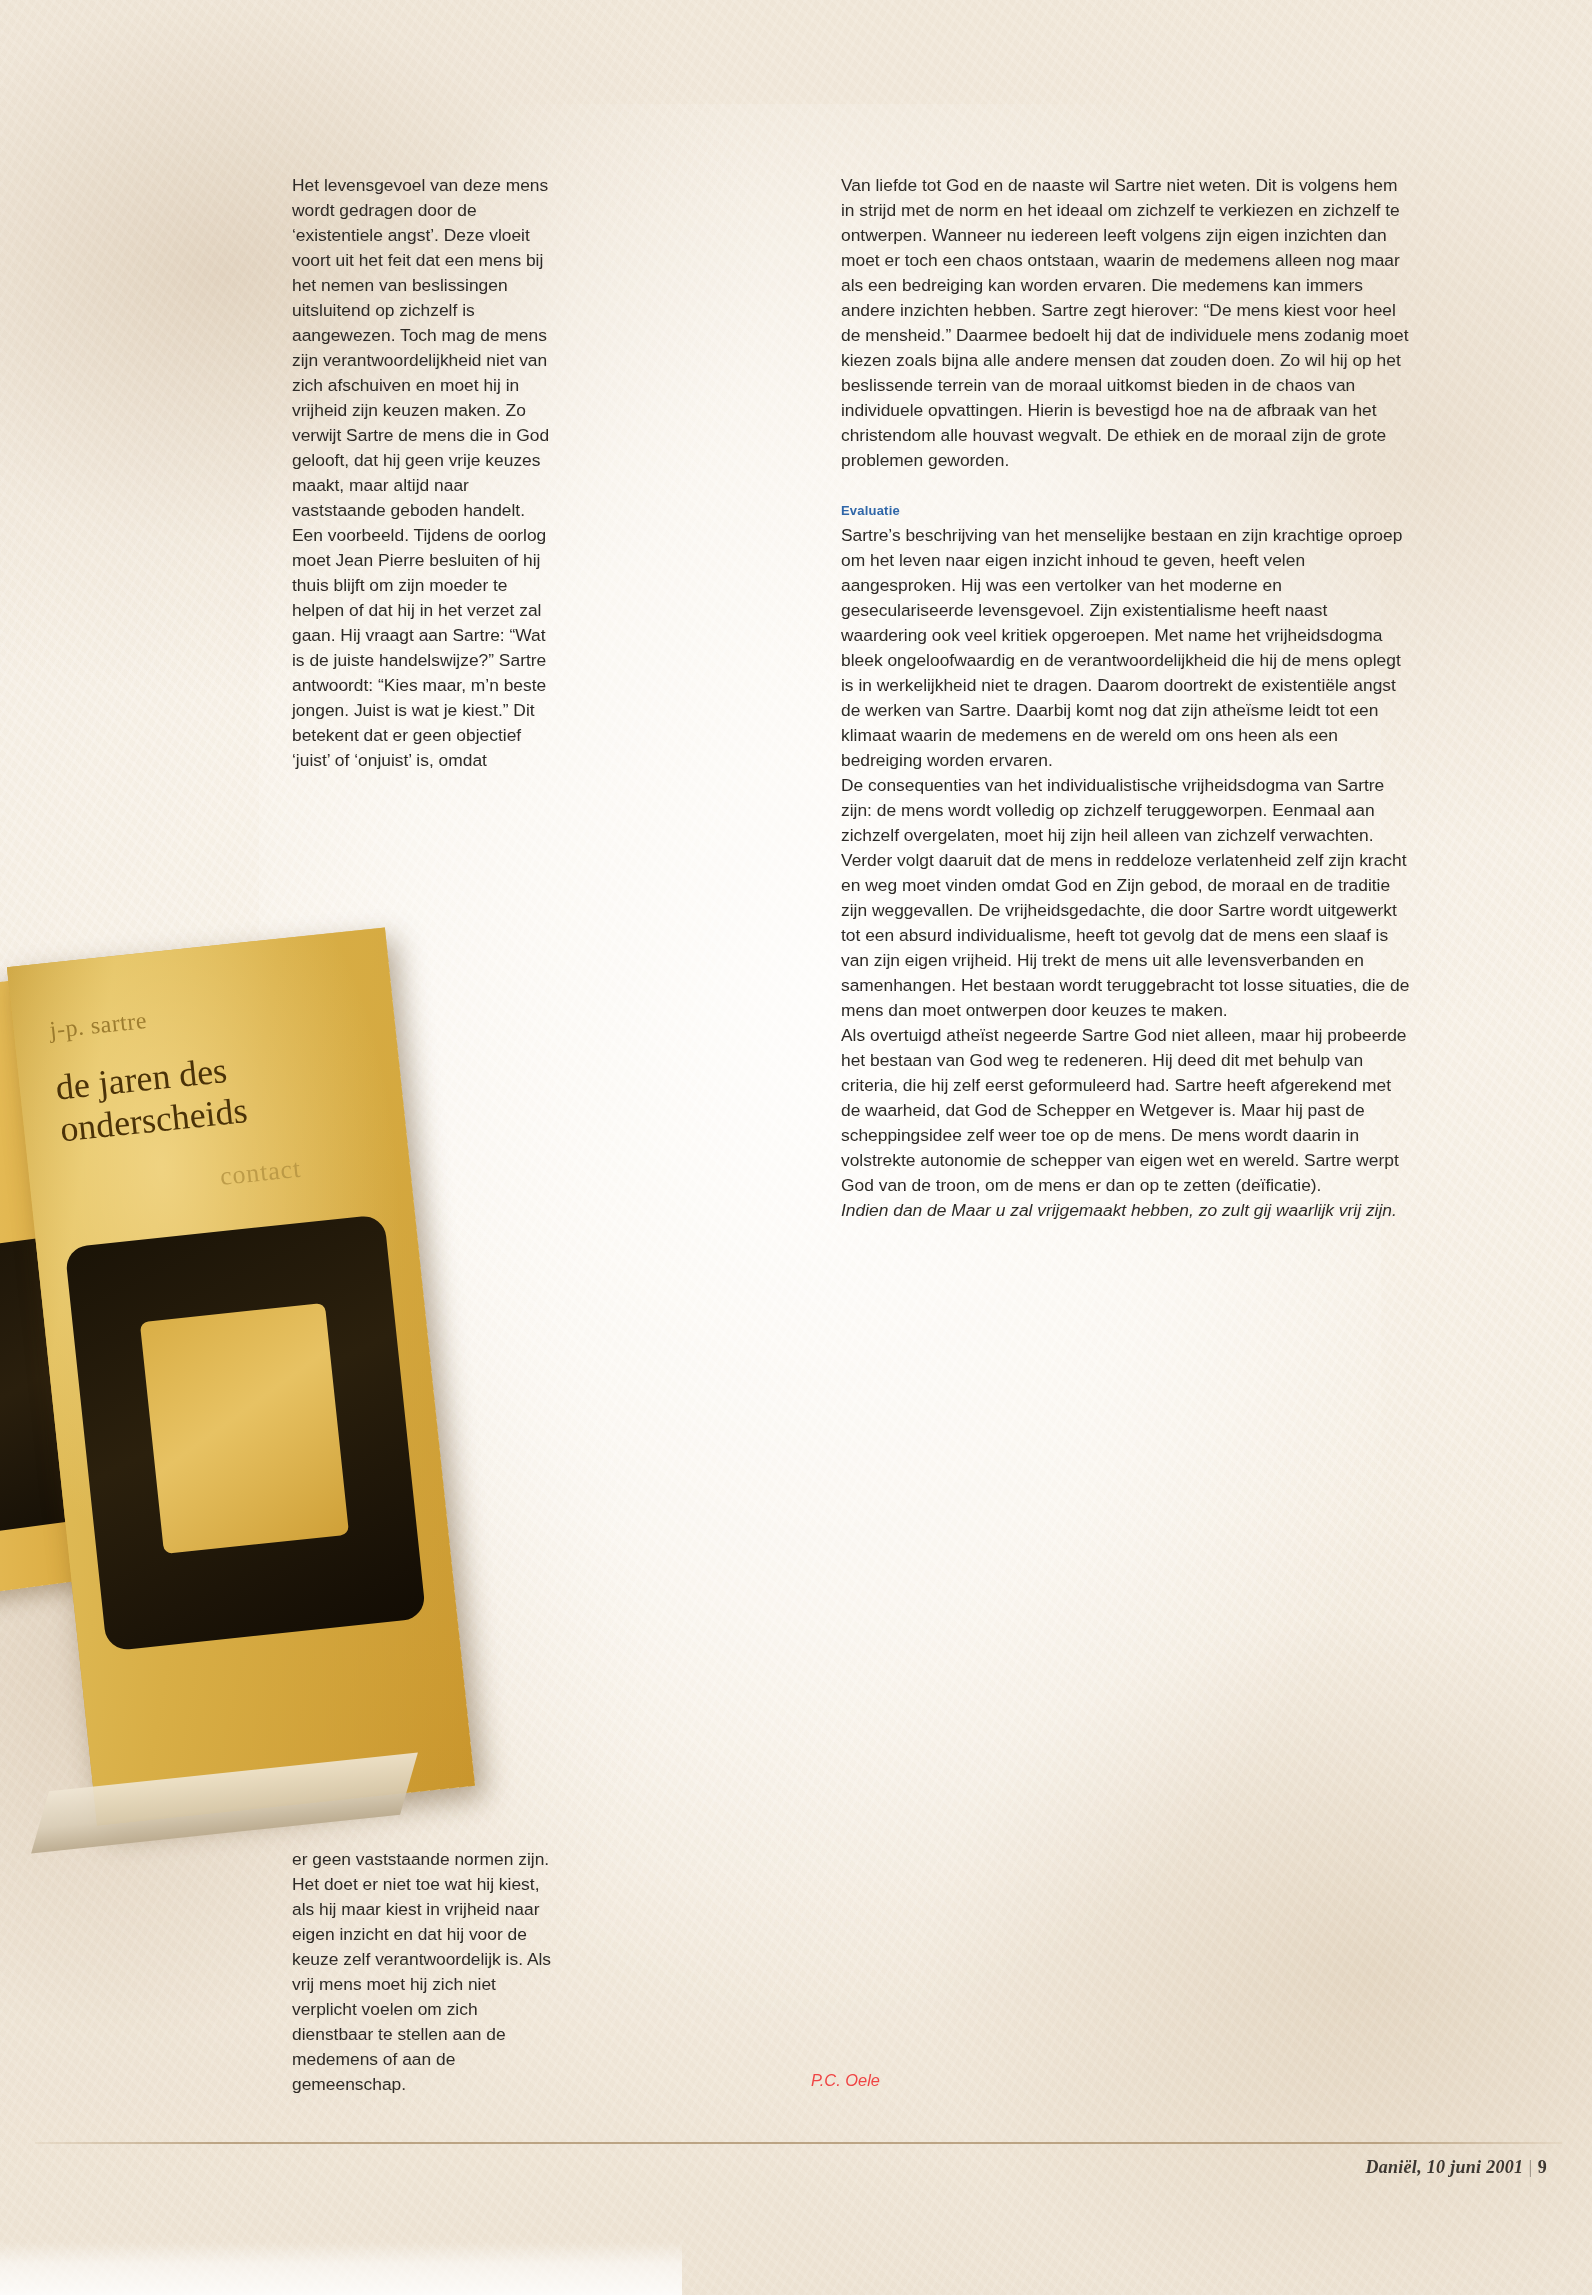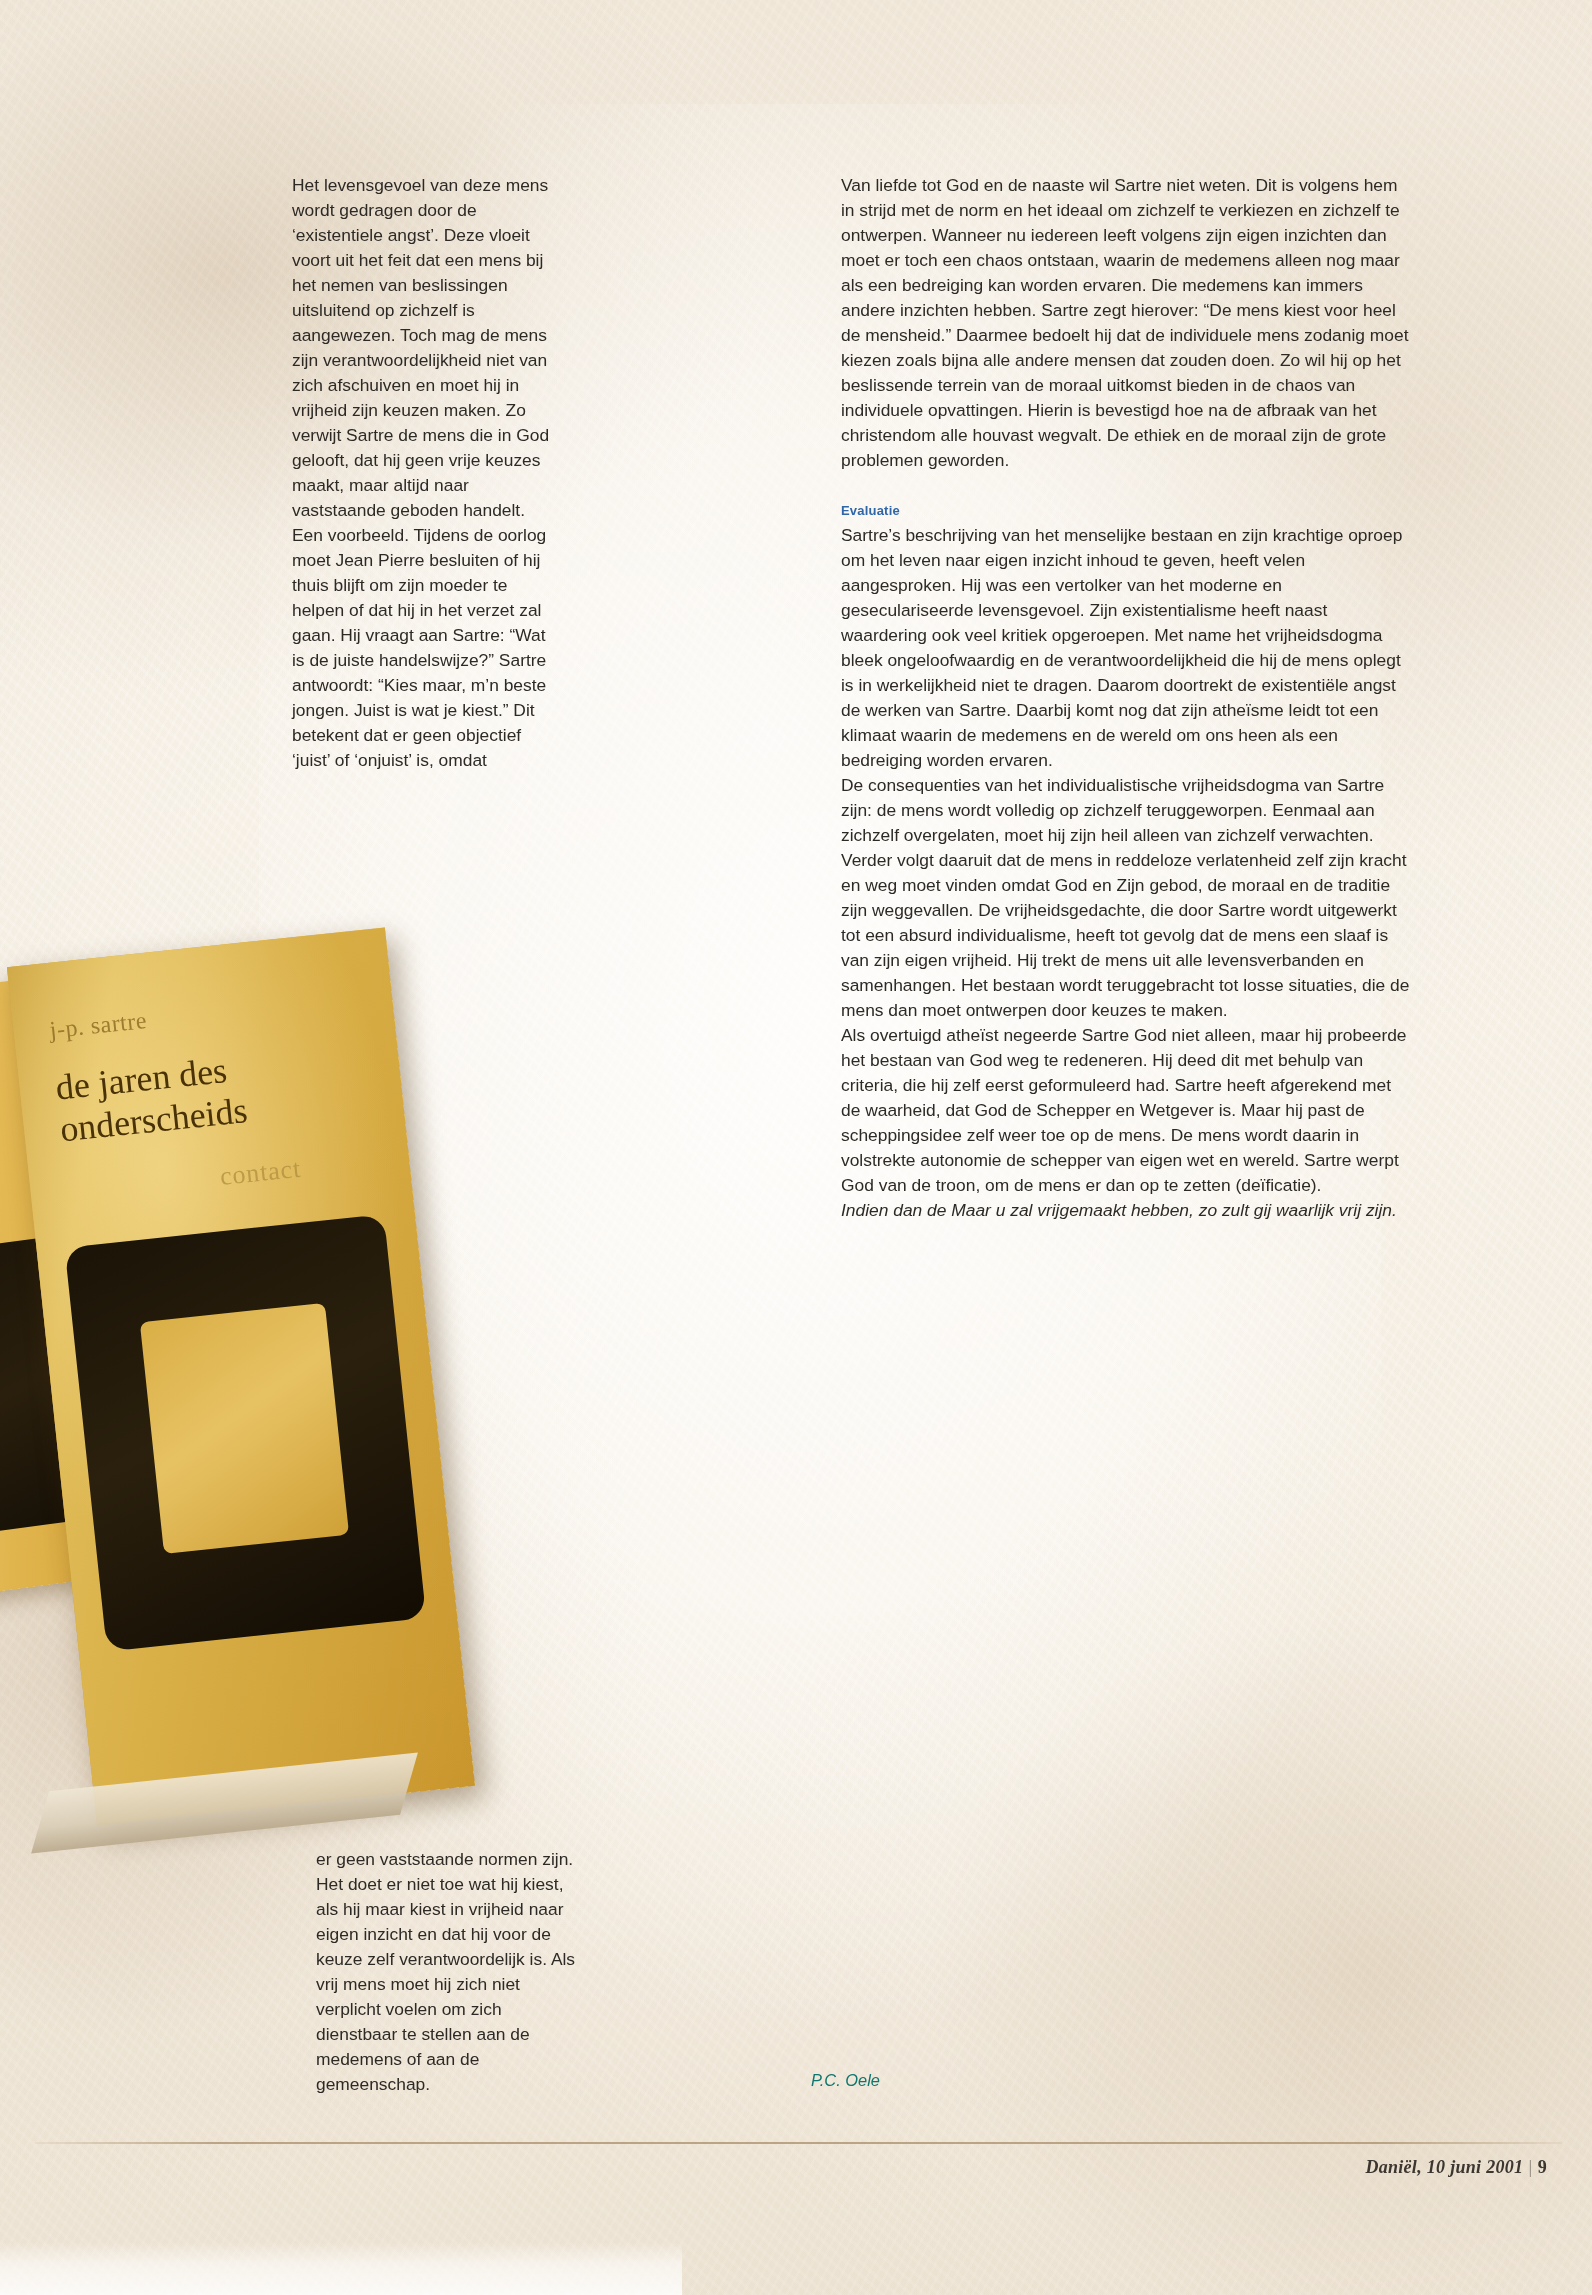--- a/index.html
+++ b/index.html
@@ -110,36 +110,36 @@
   .col {
     position: absolute;
     font-family: "Liberation Sans", sans-serif;
     color: #2d2a26;
     font-size: 17.4px;
     line-height: 25px;
     text-align: left;
   }
   .col p { margin: 0; }
   .col-left-top  { left: 292px; top: 173px;  width: 261px; }
-  .col-left-bot  { left: 292px; top: 1847px; width: 268px; margin-left: 24px; }
+  .col-left-bot  { left: 292px; top: 1847px; width: 268px; }
   .col-right     { left: 841px; top: 173px;  width: 570px; }
 
   .section-head {
     color: #2f66a8;
     font-weight: bold;
     font-size: 13px;
     margin: 0 0 1.7px 0;
     letter-spacing: 0.2px;
   }
   .quote-italic { font-style: italic; }
 
   .byline {
     position: absolute;
     left: 811px; top: 2071px;
-    font-size: 16.4px; font-style: italic; color: #0f766e;
+    font-size: 16.4px; font-style: italic; color: #ef4444;
     font-family: "Liberation Sans", sans-serif;
   }
 
   
   .footer-rule {
     position: absolute;
     left: 35px; top: 2142px; width: 1527px; height: 1.7px;
     background: linear-gradient(90deg, rgba(196,170,134,0.15) 0%, rgba(170,142,104,0.75) 12%, rgba(170,142,104,0.75) 88%, rgba(196,170,134,0.15) 100%);
   }
   .footer {

